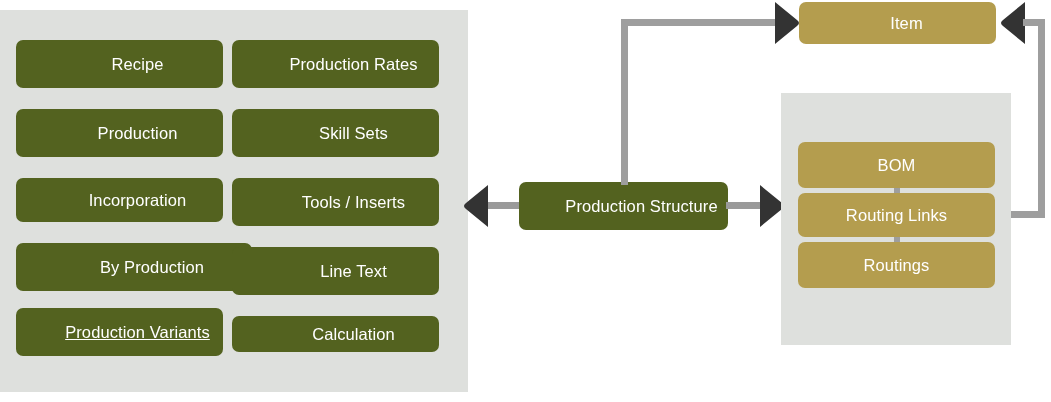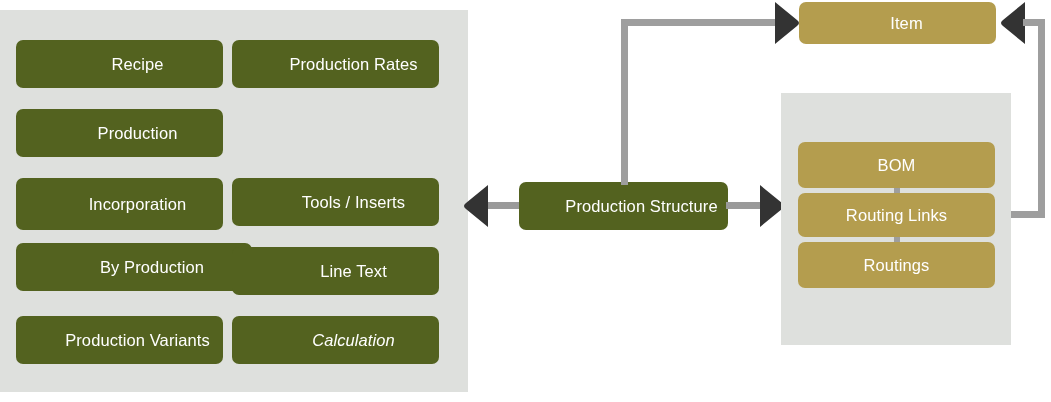--- a/index.html
+++ b/index.html
@@ -59,28 +59,29 @@
 </style>
 </head>
 <body>
 
 <div id="canvas">
 
   <div class="panel" style="left:0px; top:10px; width:468px; height:382px;"></div>
 
   <div class="node green" style="left:16px; top:40px; width:207px; height:48px;">Recipe</div>
   <div class="node green" style="left:16px; top:109px; width:207px; height:48px;">Production</div>
-  <div class="node green" style="left:16px; top:178px; width:207px; height:52px;">Incorporation</div>
+  <div class="node green" style="left:16px; top:178px; width:207px; height:44px;">Incorporation</div>
   <div class="node green" style="left:16px; top:243px; width:236px; height:48px;">By Production</div>
-  <div class="node green" style="left:16px; top:316px; width:207px; height:48px;">Production Variants</div>
+  <div class="node green" style="left:16px; top:308px; width:207px; height:48px;text-decoration:underline;">Production Variants</div>
 
   <div class="node green" style="left:232px; top:40px; width:207px; height:48px;">Production Rates</div>
+  <div class="node green" style="left:232px; top:109px; width:207px; height:48px;">Skill Sets</div>
   <div class="node green" style="left:232px; top:247px; width:207px; height:48px;">Line Text</div>
   <div class="node green" style="left:232px; top:178px; width:207px; height:48px;">Tools / Inserts</div>
-  <div class="node green" style="left:232px; top:316px; width:207px; height:48px;font-style:italic;">Calculation</div>
+  <div class="node green" style="left:232px; top:316px; width:207px; height:36px;">Calculation</div>
 
   <div class="line dark" style="left:484px; top:202px; width:36px; height:7px;"></div>
   <div class="arrow" style="left:462px; top:185px; width:26px; height:42px;">
     <svg width="26" height="42" viewBox="0 0 26 42">
       <path d="M26 0 L26 42 L4 24 Q0 21 4 18 Z" fill="#333333"></path>
     </svg>
   </div>
 
   <div class="node green" style="left:519px; top:182px; width:209px; height:48px;">Production Structure</div>
 

